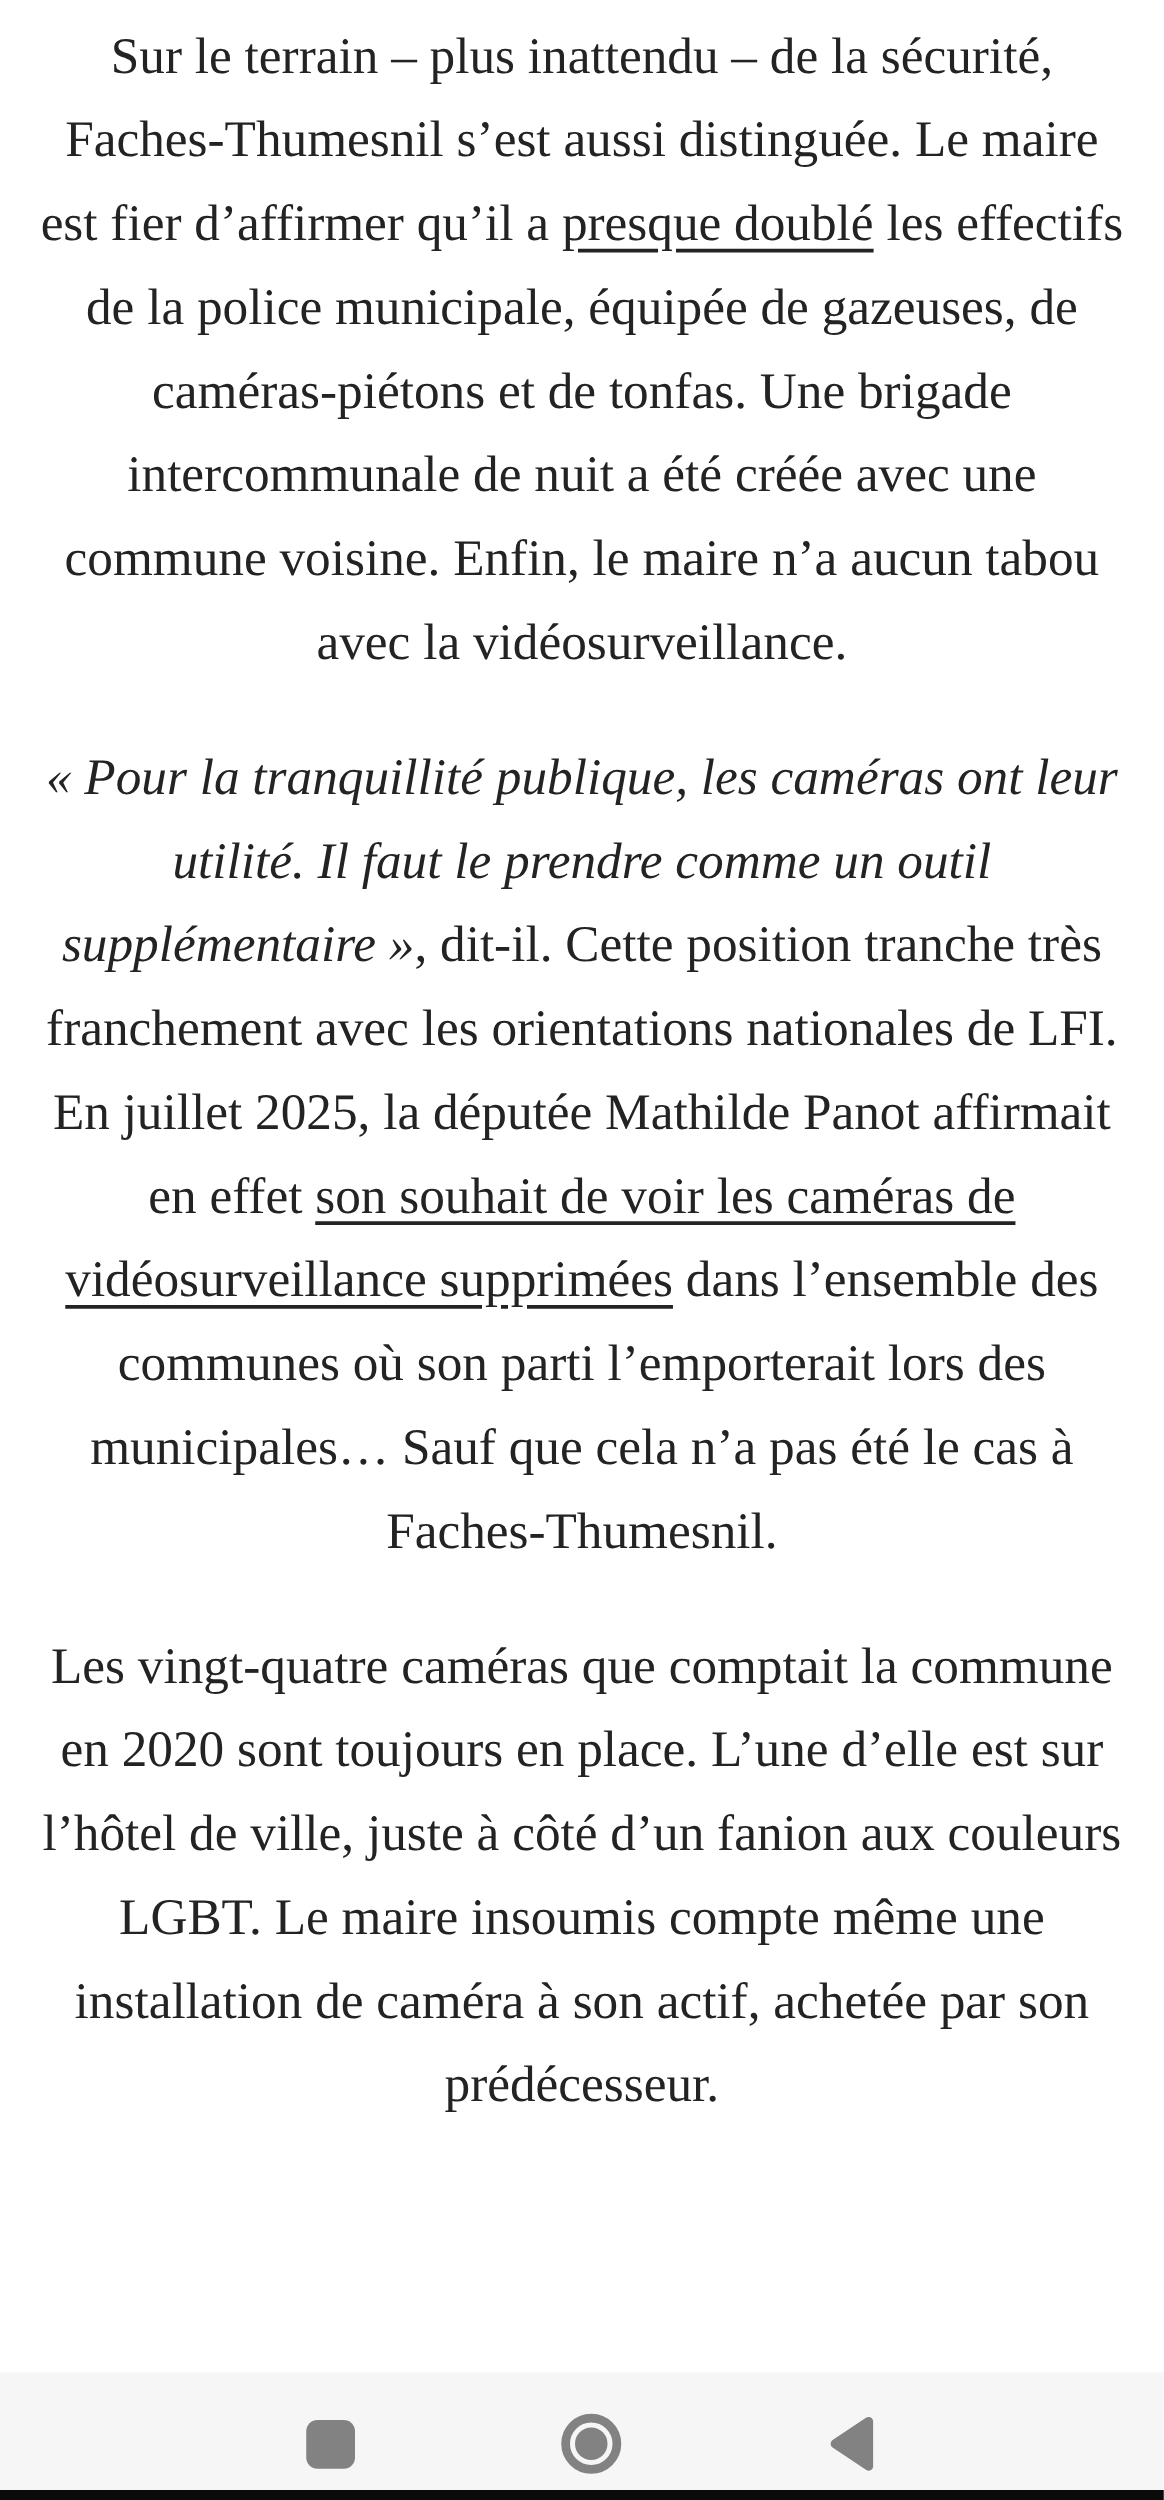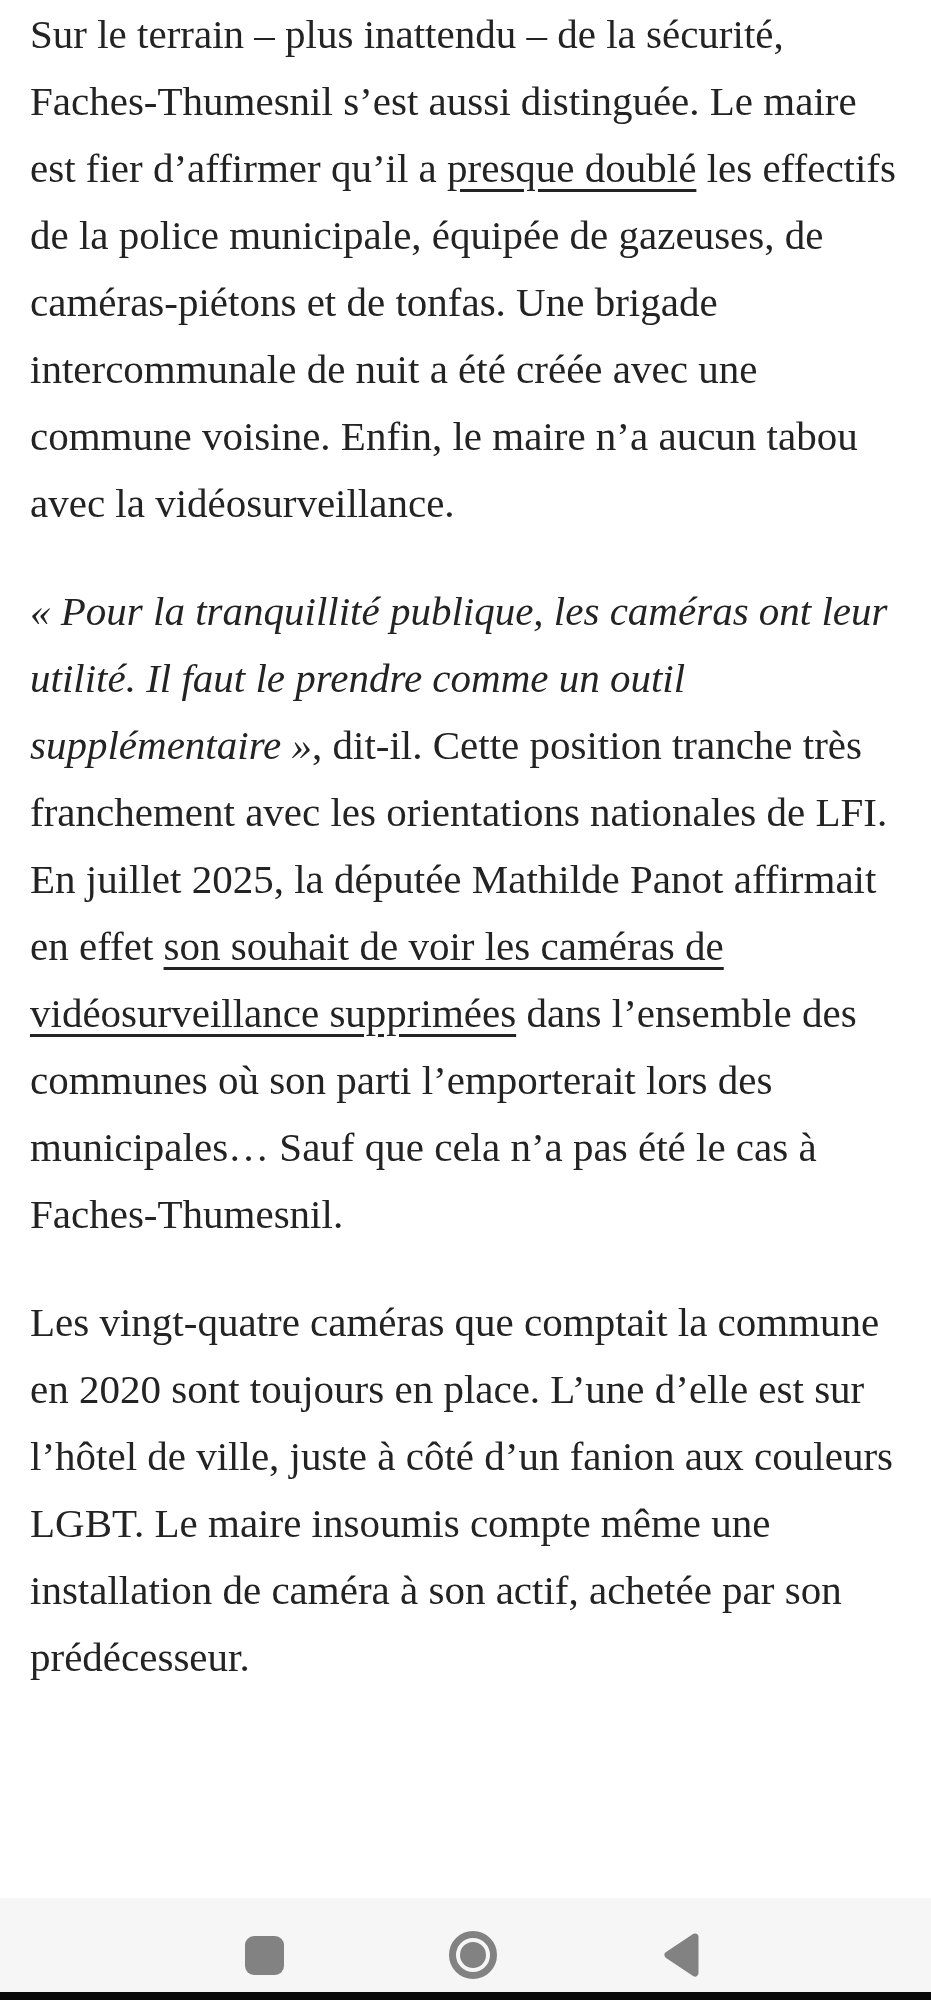--- a/index.html
+++ b/index.html
@@ -19,21 +19,21 @@
     top: 0; left: 0;
     width: 931px;
     height: 1898px;
     box-sizing: border-box;
     padding: 1px 30px 0 30px;
     font-size: 41px;
     line-height: 67px;
     color: var(--text, #232323);
     overflow: hidden;
   }
-  .para { margin: 0 0 41px 0; }
+  .para { margin: 10px 0 41px 0; text-align: center; }
   .it { font-style: italic; }
   .lnk {
     color: inherit;
     text-decoration: underline;
     text-decoration-thickness: 3px;
     text-underline-offset: 7px;
     cursor: pointer;
   }
 
   

